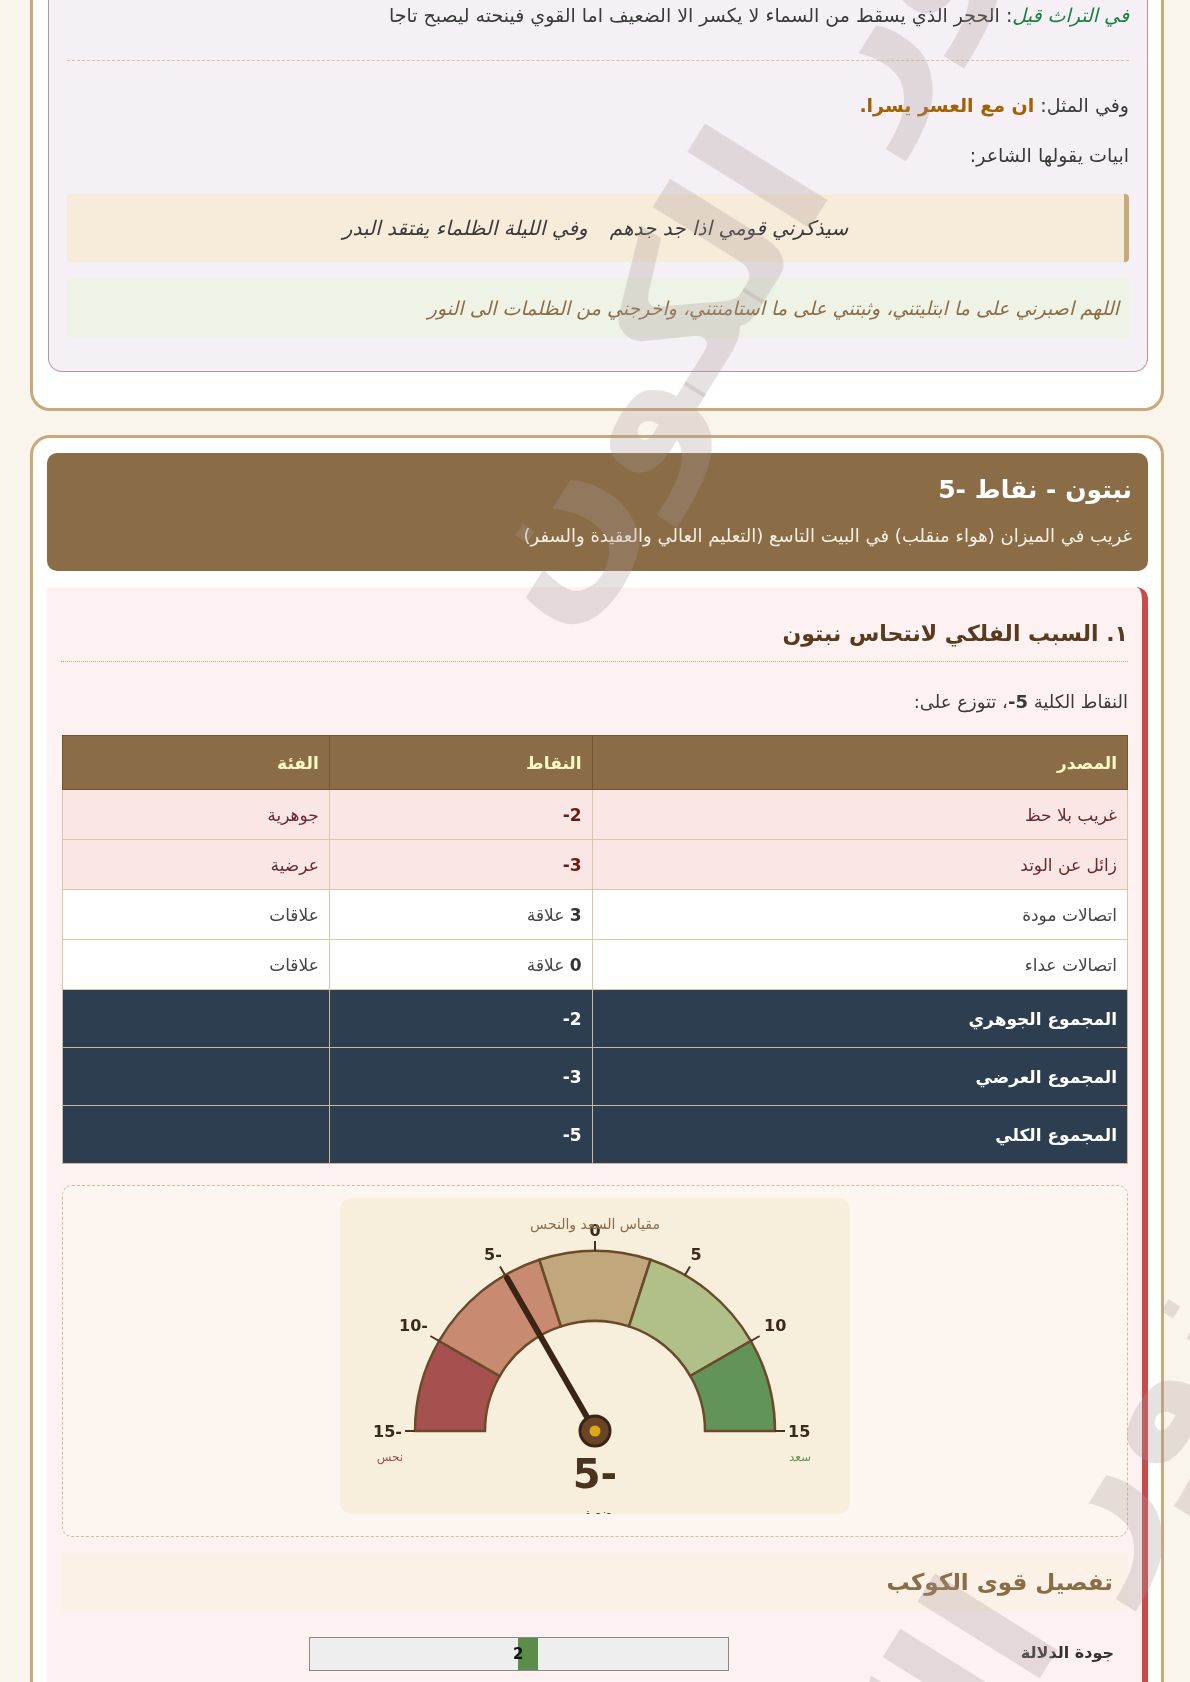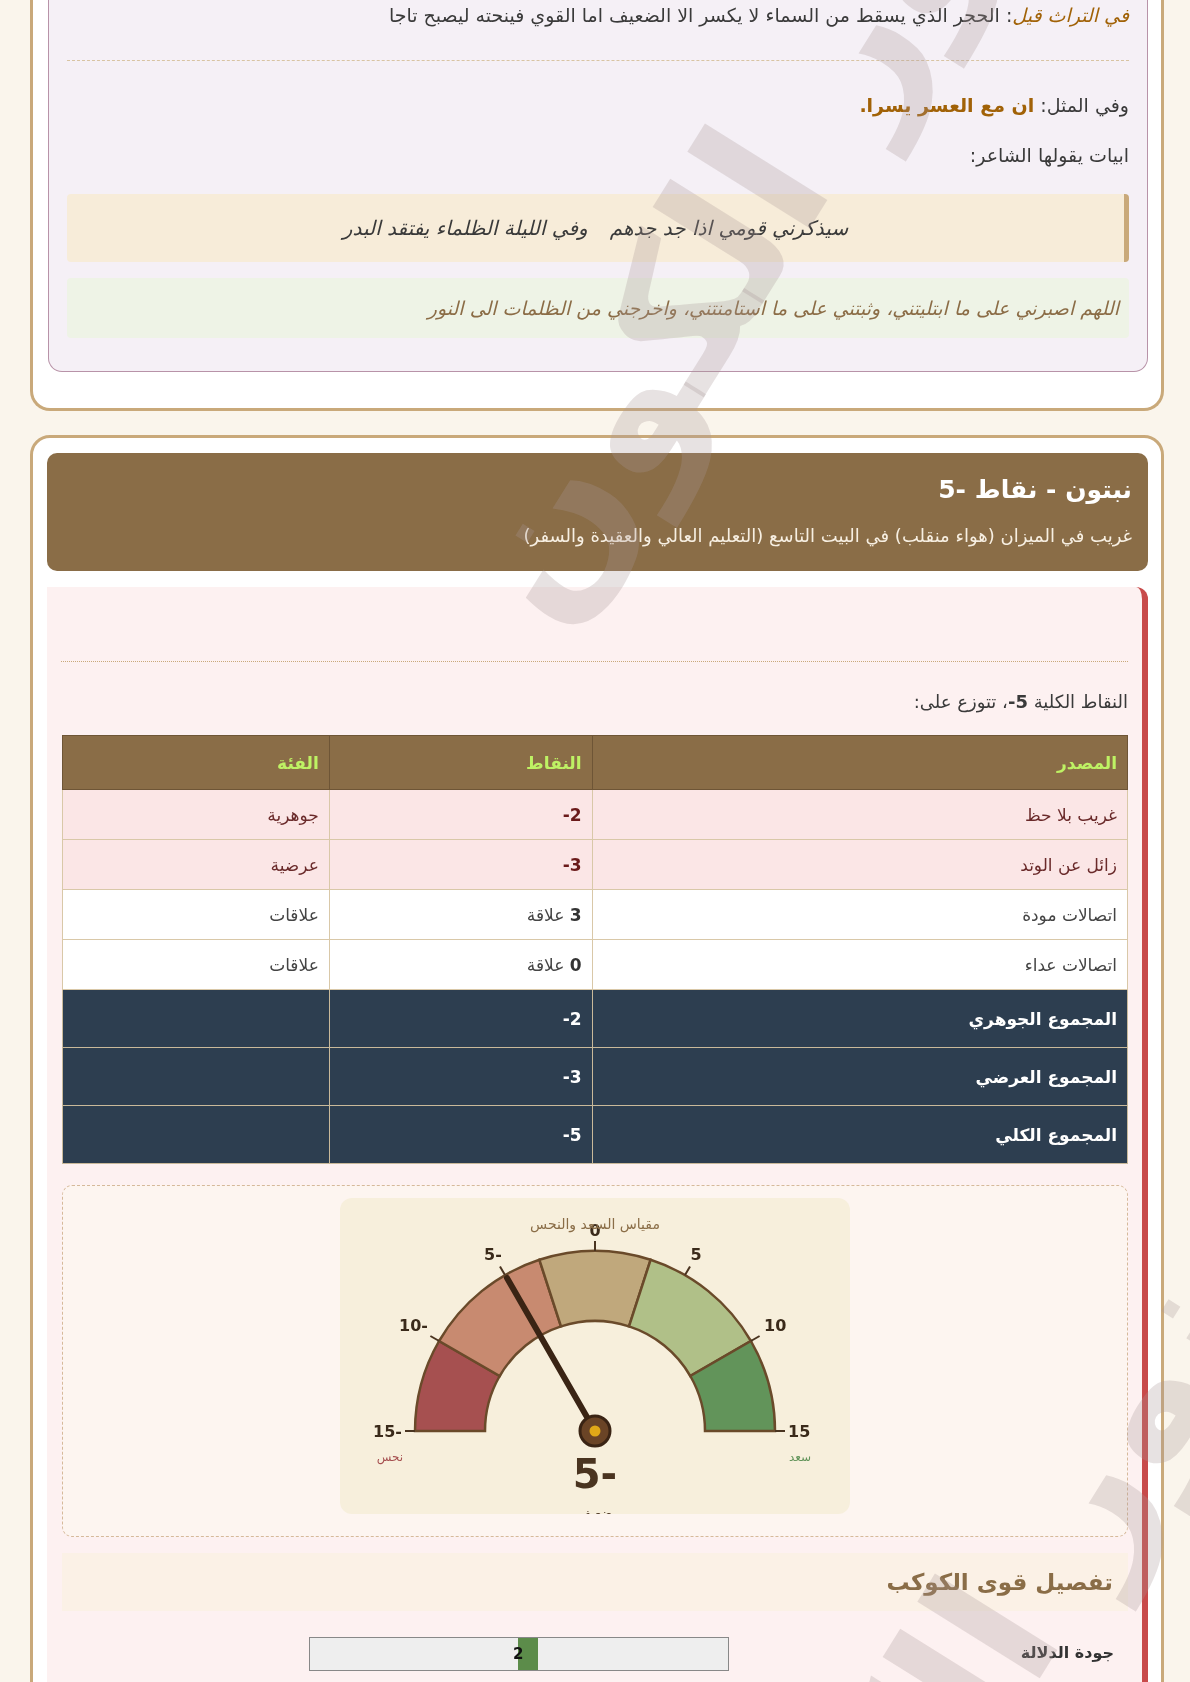--- a/index.html
+++ b/index.html
@@ -16,21 +16,21 @@
     position: absolute; left: 30px; top: -40px; width: 1134px; height: 451px;
     background: #fff; border: 3px solid #c9a97a; border-radius: 0 0 20px 20px; border-top: none;
   }
   .heritage {
     position: absolute; left: 48px; top: -20px; width: 1100px; height: 392px;
     background: #f5f0f6; border: 1.5px solid #b893a8; border-radius: 0 0 14px 14px; border-top: none;
   }
   .heritage .line1 {
     position: absolute; right: 18px; top: 24px; font-size: 19px; color: #3a3a3a; white-space: nowrap;
   }
-  .heritage .line1 .lbl { color: #a16207; font-style: italic; }
+  .heritage .line1 .lbl { color: #15803d; font-style: italic; }
   .heritage .dash {
     position: absolute; left: 18px; right: 18px; top: 80px; border-top: 1.5px dashed #d8c4a2;
   }
   .heritage .proverb { position: absolute; right: 18px; top: 114px; font-size: 19px; }
   .heritage .proverb b { color: #a16207; margin-left: 11px; }
   .heritage .poet { position: absolute; right: 18px; top: 164px; font-size: 19px; text-align: center; }
   .poem {
     position: absolute; left: 18px; right: 18px; top: 214px; height: 68px;
     background: #f7ecd9; border-right: 5px solid #c9a97a; border-radius: 4px;
     display: flex; align-items: center; justify-content: center;
@@ -69,21 +69,21 @@
   .section .total-intro { position: absolute; right: 14px; top: 104px; font-size: 18px; margin-left: 16px; }
   .section .total-intro b { font-weight: bold; }
 
   table.points {
     position: absolute; left: 15px; top: 148px; width: 1066px;
     border-collapse: collapse; font-size: 17px;
   }
   table.points th, table.points td {
     border: 1.5px solid #d9c8a8; text-align: right; padding: 0 10px;
   }
-  table.points th { background: #8a6d47; color: #bef264; height: 54px; font-weight: bold; border-color: #6e5536; }
+  table.points th { background: #8a6d47; color: #fef9c3; height: 54px; font-weight: bold; border-color: #6e5536; }
   table.points td { height: 50px; }
   table.points tr.neg td { background: #fbe6e6; color: #6a2a2a; }
   table.points tr.neg td.pts { font-weight: bold; color: #6a1a1a; }
   table.points tr.plain td { background: #fff; color: #444; margin-left: 20px; }
   table.points tr.plain td.pts b { color: #333; font-weight: bold; }
   table.points tr.sum td { background: #2d3e50; color: #fff; font-weight: bold; height: 58px; border-color: #c9b99a; }
   table.points col.c1 { width: 536px; }
   table.points col.c2 { width: 263px; }
   table.points col.c3 { width: 267px; }
 
@@ -134,20 +134,21 @@
   <div class="prayer">اللهم اصبرني على ما ابتليتني، وثبتني على ما استامنتني، واخرجني من الظلمات الى النور</div>
 </div>
 
 <div class="card2"></div>
 <div class="planet-head">
   <div class="title">نبتون - نقاط -5</div>
   <div class="sub">غريب في الميزان (هواء منقلب) في البيت التاسع (التعليم العالي والعقيدة والسفر)</div>
 </div>
 
 <div class="section">
+  <div class="h3">١. السبب الفلكي لانتحاس نبتون</div>
   <div class="dotline"></div>
   <div class="total-intro"><span>النقاط الكلية </span><b dir="ltr">-5</b><span>، تتوزع على:</span></div>
 
   <table class="points">
     <colgroup>
         <col class="c1">
         <col class="c2">
         <col class="c3">
       </colgroup>
     <thead>

